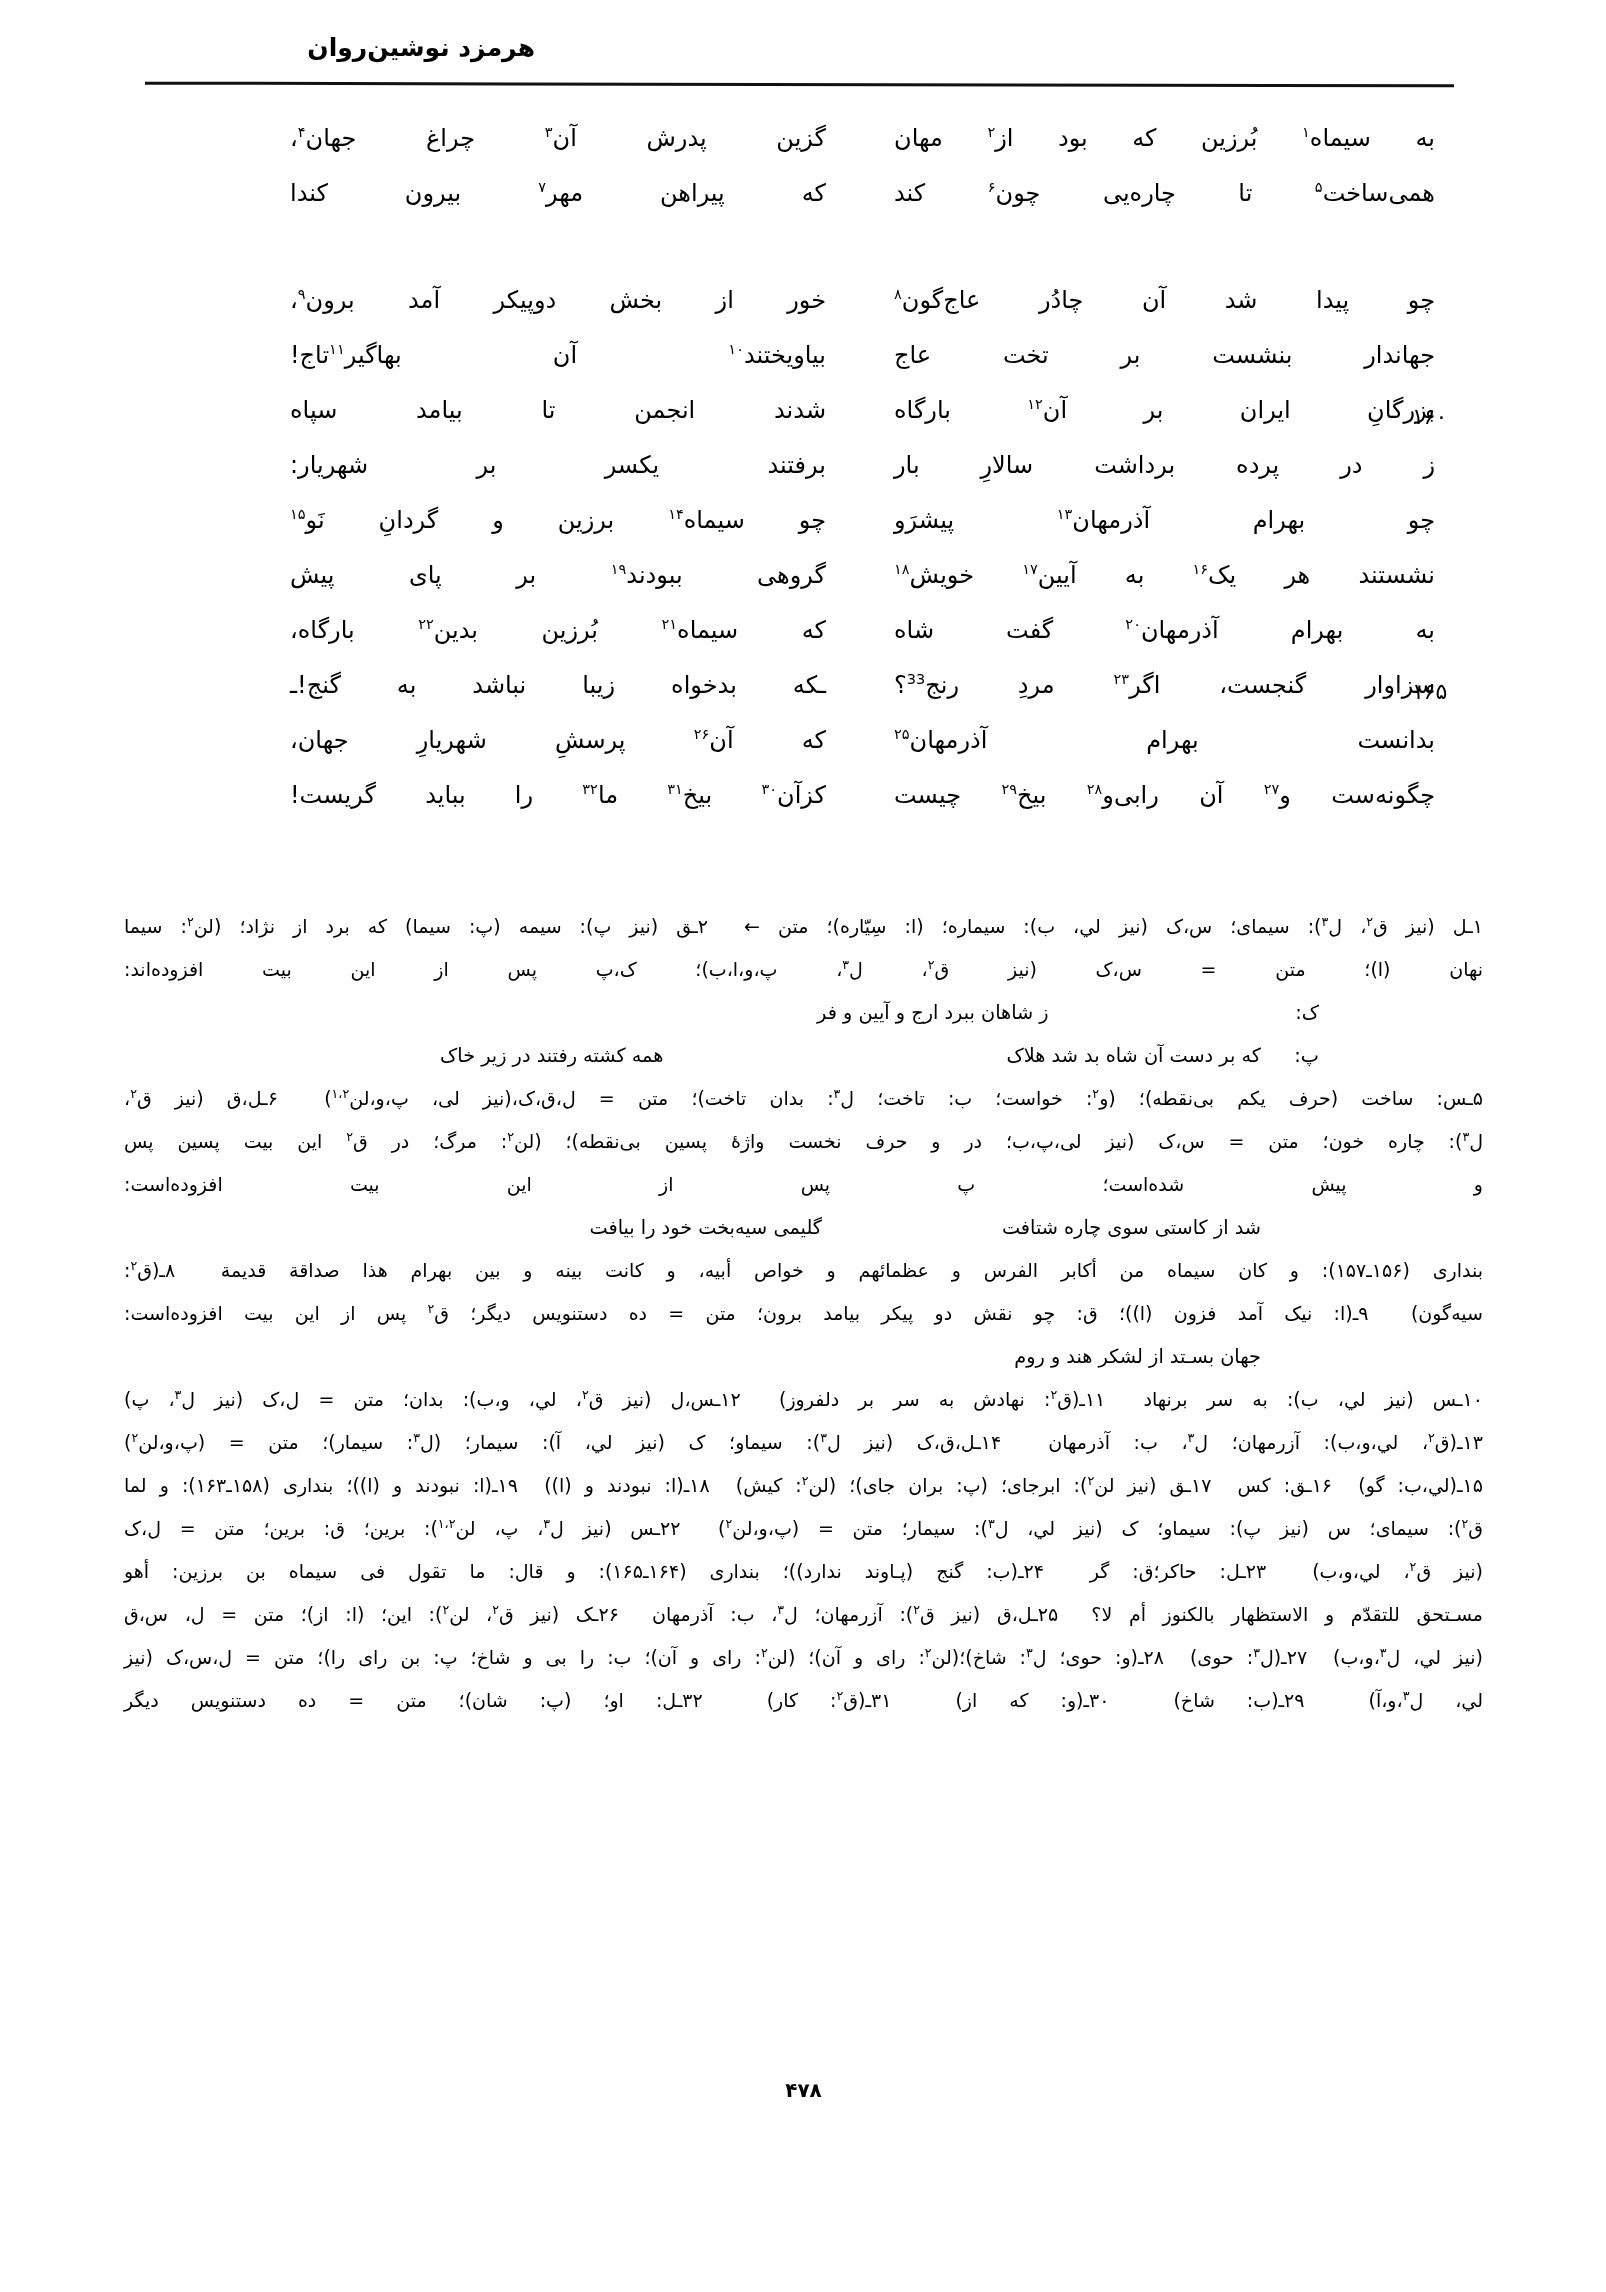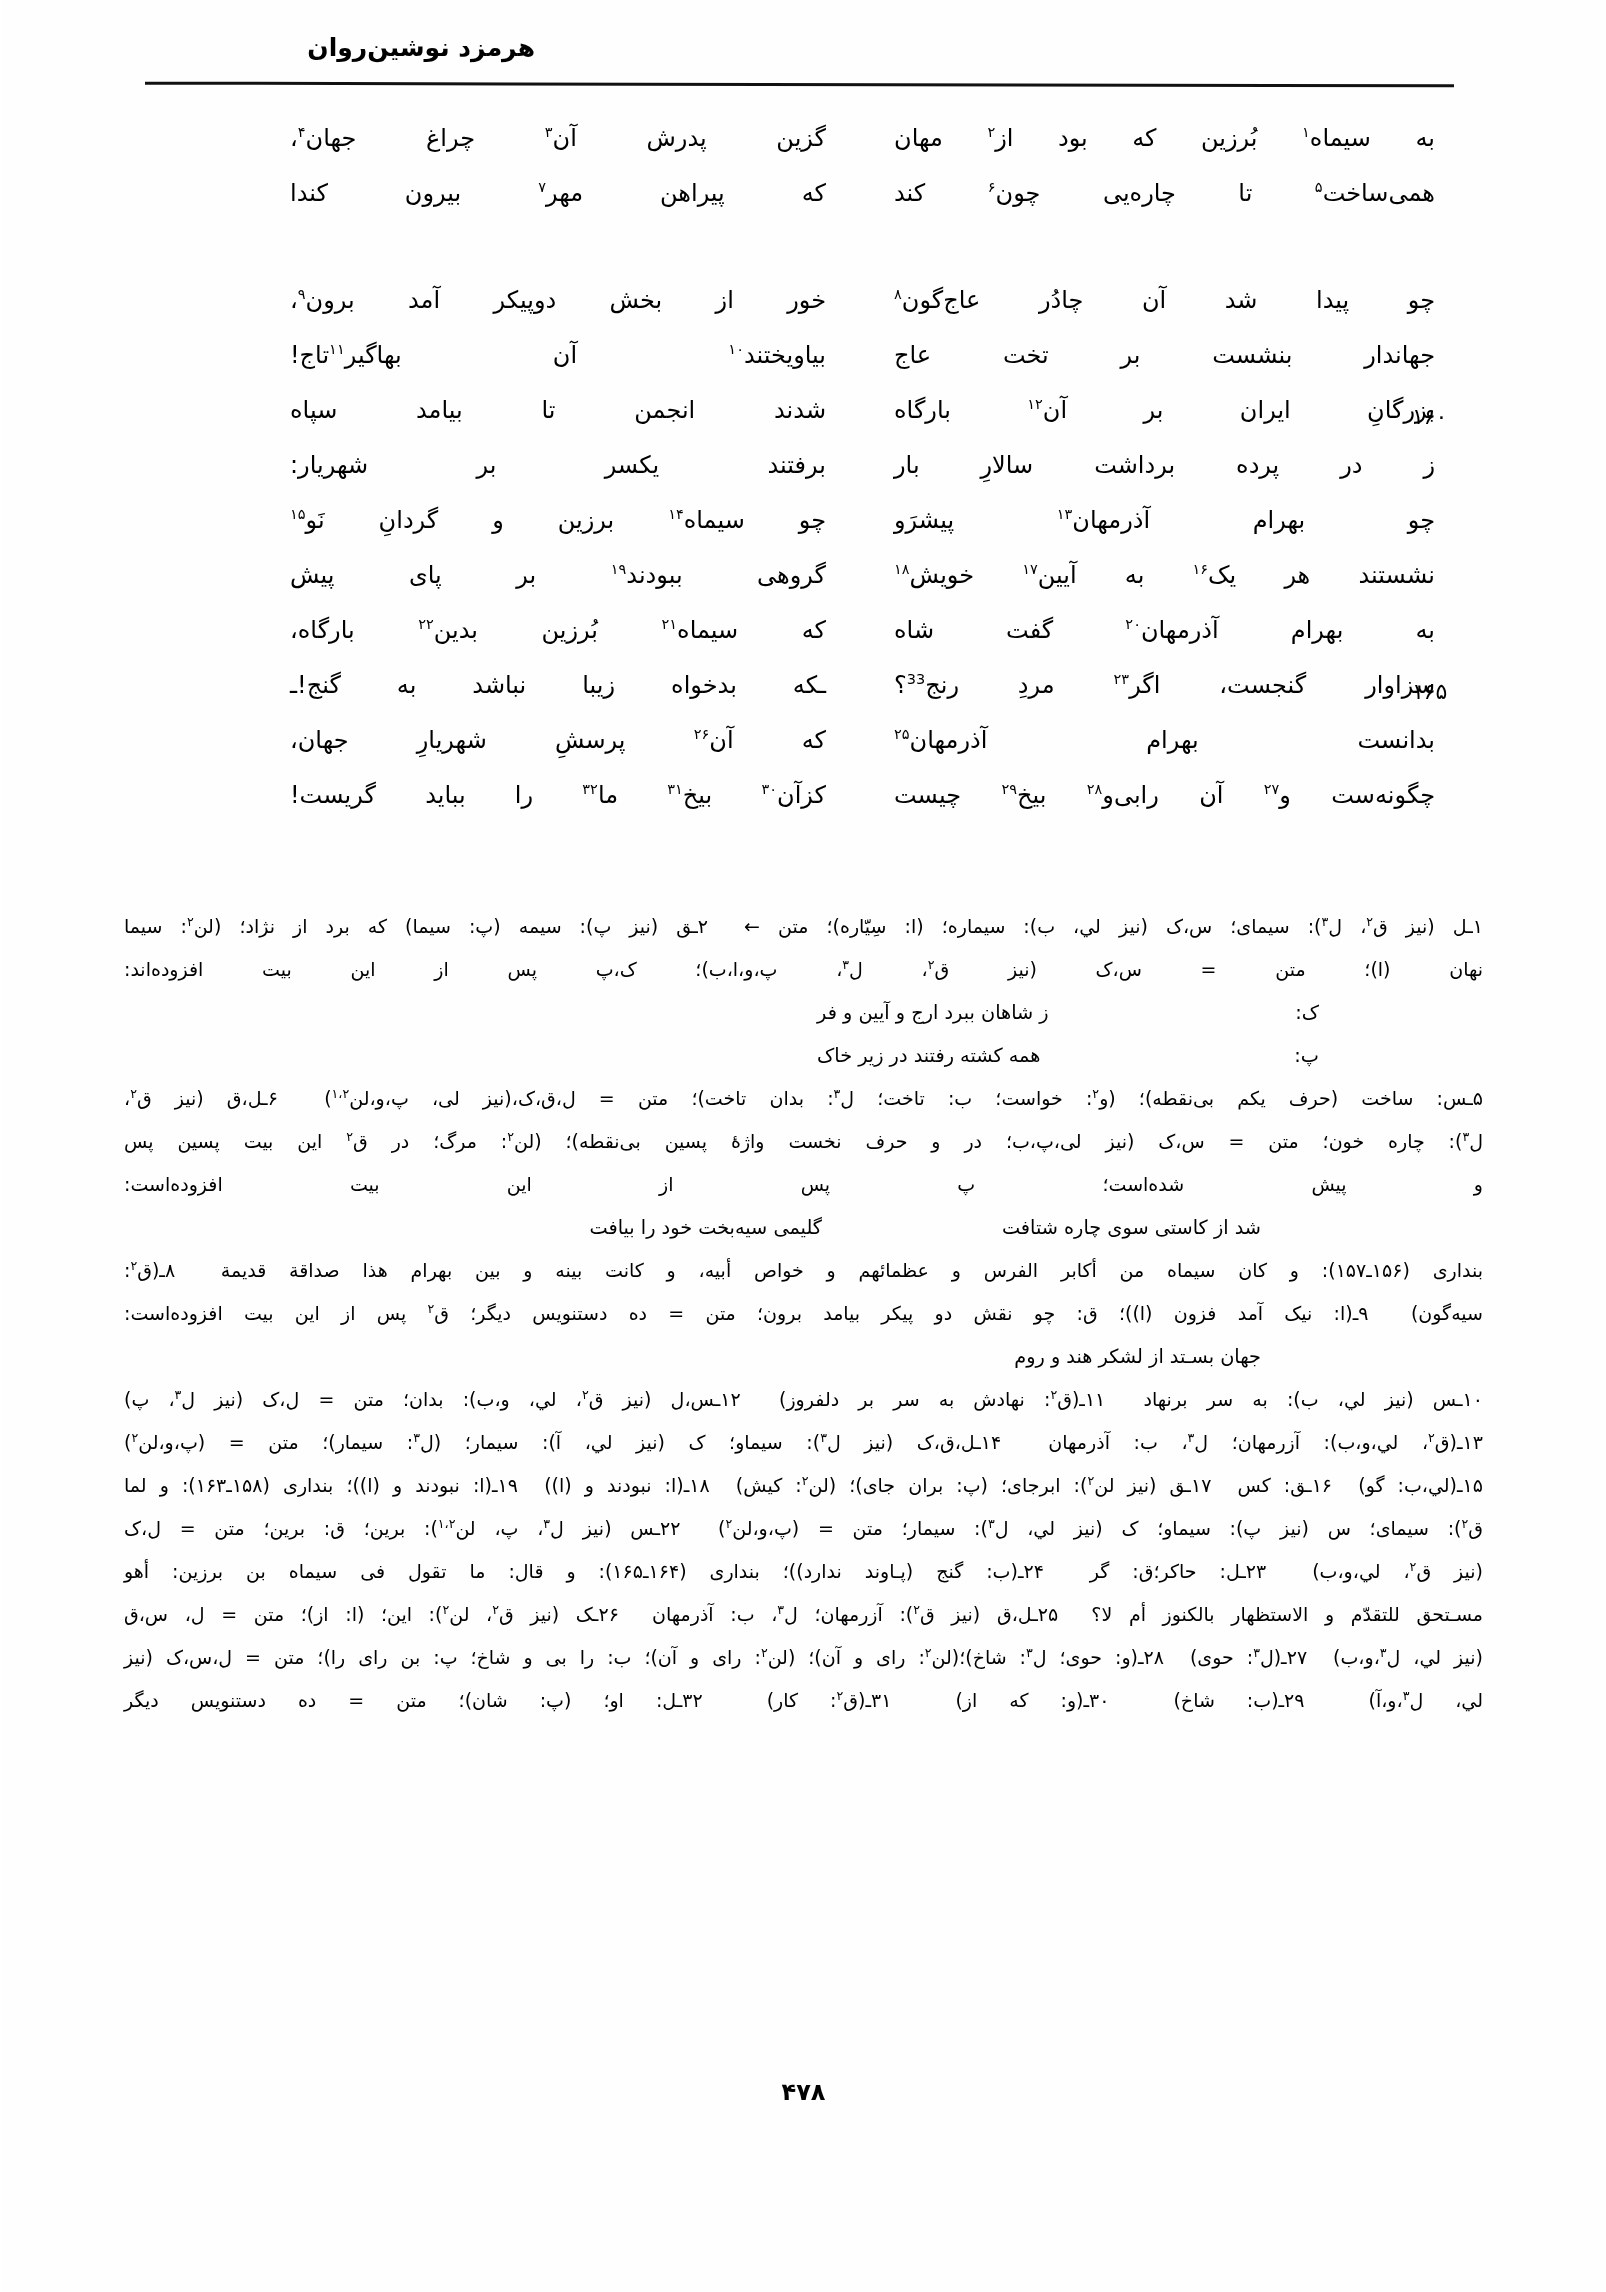--- a/index.html
+++ b/index.html
@@ -159,21 +159,21 @@
   .app-verse-center .av-right { width: 386px; text-align: right; }
   .app-verse-center .av-left  { width: 386px; text-align: right; margin-right: 53px; }
 
   
   .folio {
     position: absolute;
     top: 2078px;
     left: 0;
     right: 0;
     text-align: center;
-    font-size: 24px;
+    font-size: 20px;
     font-weight: bold;
     direction: rtl;
   }
 </style>
 </head>
 <body>
 
 <div class="page">
 
   <div class="header-zone">
@@ -250,20 +250,21 @@
 
   <div class="apparatus" id="apparatus">
       <div class="app-line justified">۱ـل (نیز ق<sup>۲</sup>، ل<sup>۳</sup>): سیمای؛ س،ک (نیز لي، ب): سیماره؛ (ا: سِیّاره)؛ متن ← &nbsp;۲ـق (نیز پ): سیمه (پ: سیما) که برد از نژاد؛ (لن<sup>۲</sup>: سیما</div>
       <div class="app-line justified">نهان (ا)؛ متن = س،ک (نیز ق<sup>۲</sup>، ل<sup>۳</sup>، پ،و،ا،ب)؛ ک،پ پس از این بیت افزوده‌اند:</div>
       <div class="app-verse">
         <span class="sig">ک:</span>
         <span class="av-left">ز شاهان ببرد ارج و آیین و فر</span>
       </div>
       <div class="app-verse">
         <span class="sig">پ:</span>
+        <span class="av-right">که بر دست آن شاه بد شد هلاک</span>
         <span class="av-left">همه کشته رفتند در زیر خاک</span>
       </div>
       <div class="app-line justified">۵ـس: ساخت (حرف یکم بی‌نقطه)؛ (و<sup>۲</sup>: خواست؛ ب: تاخت؛ ل<sup>۳</sup>: بدان تاخت)؛ متن = ل،ق،ک،(نیز لی، پ،و،لن<sup>۱،۲</sup>) &nbsp;۶ـل،ق (نیز ق<sup>۲</sup>،</div>
       <div class="app-line justified">ل<sup>۳</sup>): چاره خون؛ متن = س،ک (نیز لی،پ،ب؛ در و حرف نخست واژهٔ پسین بی‌نقطه)؛ (لن<sup>۲</sup>: مرگ؛ در ق<sup>۲</sup> این بیت پسین پس</div>
       <div class="app-line justified">و پیش شده‌است؛ پ پس از این بیت افزوده‌است:</div>
       <div class="app-verse-center">
         <span class="av-right">شد از کاستی سوی چاره شتافت</span>
         <span class="av-left">گلیمی سیه‌بخت خود را بیافت</span>
       </div>
       <div class="app-line justified">بنداری (۱۵۶ـ۱۵۷): و کان سیماه من أکابر الفرس و عظمائهم و خواص أبیه، و کانت بینه و بین بهرام هذا صداقة قدیمة &nbsp;۸ـ(ق<sup>۲</sup>:</div>

